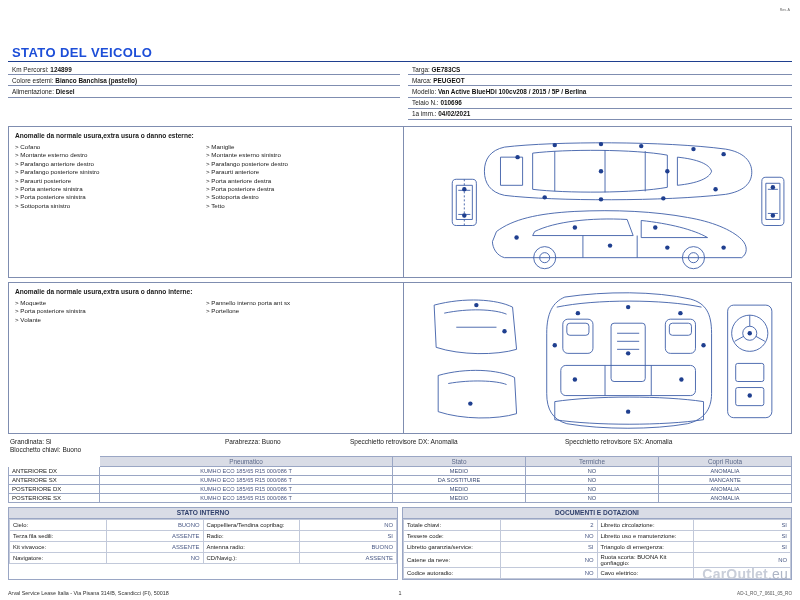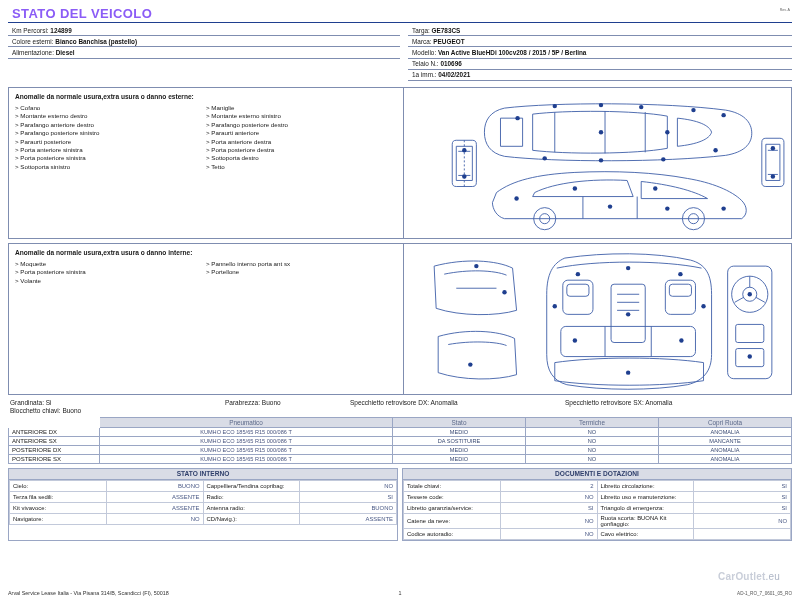--- a/index.html
+++ b/index.html
@@ -17,26 +17,27 @@
   }
   .page {
     position: absolute;
     left: 0; top: 0;
     width: 800px; height: 600px;
     box-sizing: border-box;
     padding: 6px 8px;
   }
   
   .doc-title {
-    color: #8b5cf6;
+    color: #1d4ed8;
     font-size: 13px;
     font-weight: bold;
     letter-spacing: .4px;
     padding-left: 4px;
     margin-bottom: 1px;
+    margin-top: 39px;
   }
   .rev {
     position: absolute;
     right: 10px;
     top: 8px;
     font-size: 3.6px;
     color: #666;
   }
   .rule {
     border-top: 1px solid #1f3f8f;
@@ -189,23 +190,23 @@
     display: flex;
     align-items: flex-end;
     font-size: 5.4px;
     color: #333;
   }
   .footer .f-left { flex: 1; }
   .footer .f-center { width: 40px; text-align: center; }
   .footer .f-right { flex: 1; text-align: right; font-size: 4.6px; color: #555; }
   .watermark {
     position: absolute;
-    right: 20px;
+    right: 12px;
     bottom: 18px;
-    font-size: 10px;
+    font-size: 14px;
     color: #c9ced9;
     font-weight: bold;
     letter-spacing: .2px;
   }
   .watermark .eu { color: #aeb6c6; font-weight: normal; }
 </style>
 </head>
 <body>
 
 <div class="page">

